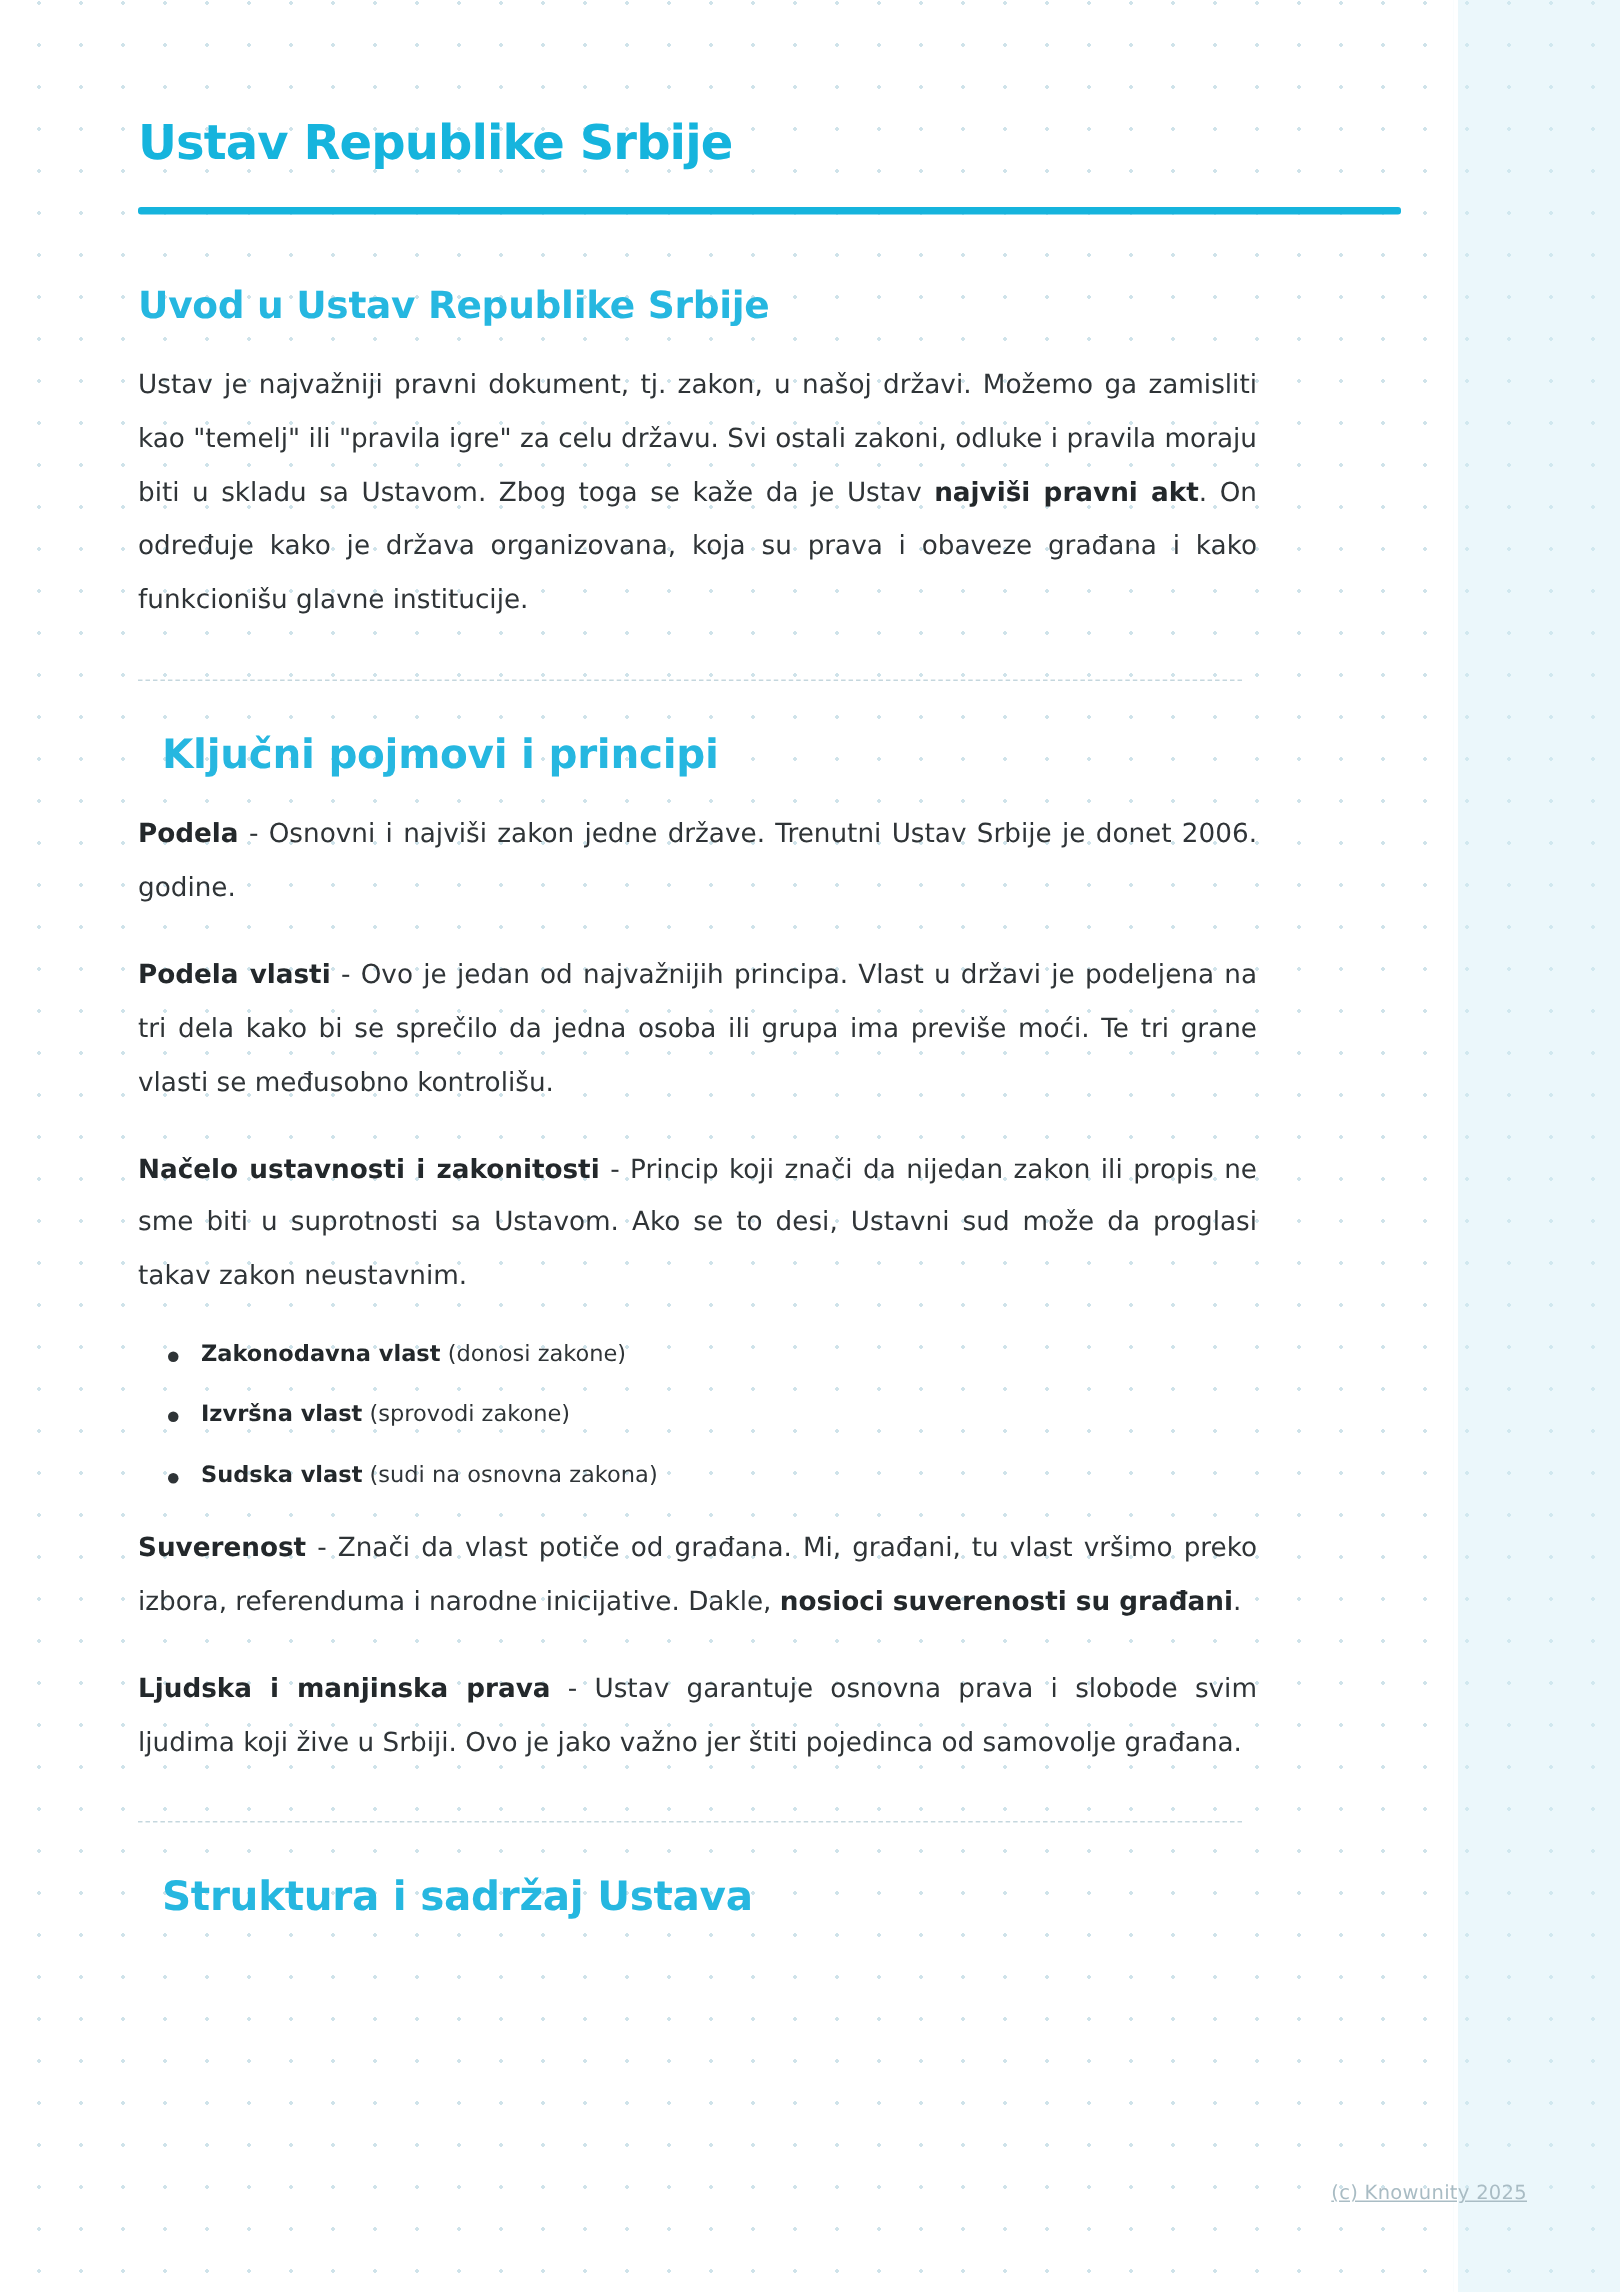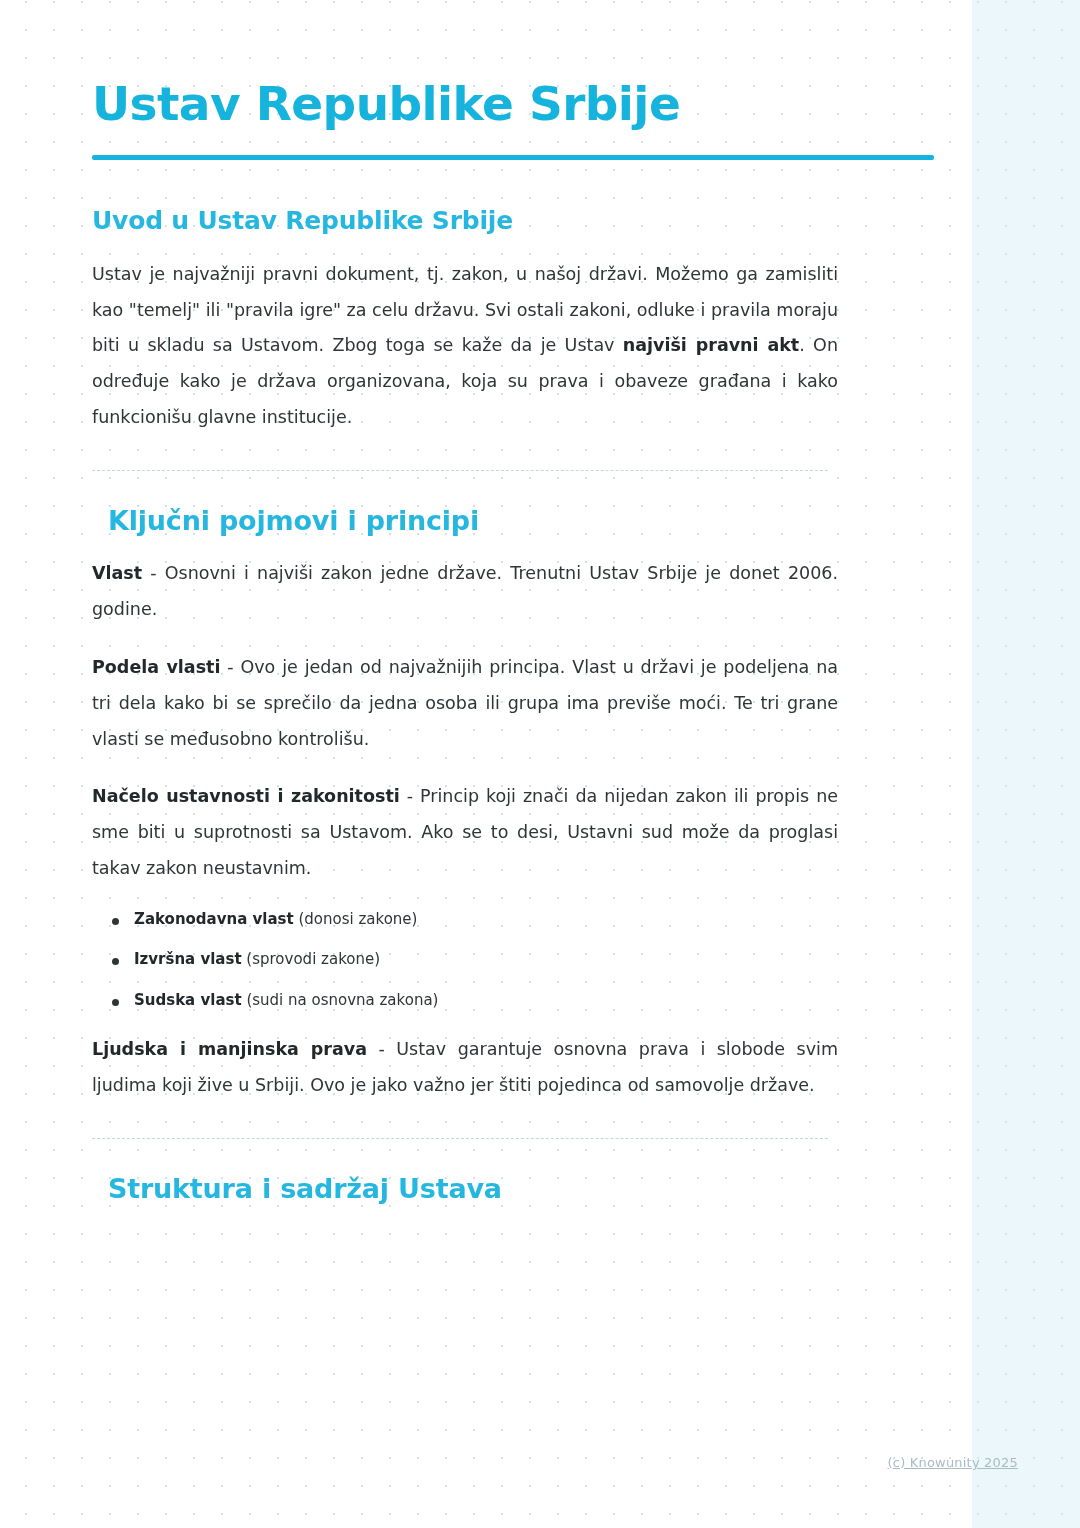--- a/index.html
+++ b/index.html
@@ -38,21 +38,21 @@
 
   .content {
     position: absolute;
     left: 92px;
     top: 78px;
     width: 746px;
   }
 
   h1.doc-title {
     font-family: "DejaVu Sans", "Liberation Sans", sans-serif;
-    font-size: 47px;
+    font-size: 32px;
     line-height: 1.12;
     font-weight: 800;
     letter-spacing: -0.6px;
     color: #16b4dd;
     margin: 0 0 24px 0;
   }
 
   .title-rule {
     height: 5px;
     background: #16b4dd;
@@ -144,21 +144,21 @@
 
     <p class="para">
       <span>Ustav je najvažniji pravni dokument, tj. zakon, u našoj državi. Možemo ga zamisliti kao "temelj" ili "pravila igre" za celu državu. Svi ostali zakoni, odluke i pravila moraju biti u skladu sa Ustavom. Zbog toga se kaže da je Ustav </span><b>najviši pravni akt</b><span>. On određuje kako je država organizovana, koja su prava i obaveze građana i kako funkcionišu glavne institucije.</span>
     </p>
 
     <hr class="divider">
 
     <h2 class="section big">Ključni pojmovi i principi</h2>
 
     <p class="para">
-      <b>Vlast</b><span> - Osnovni i najviši zakon jedne države. Trenutni Ustav Srbije je donet 2006. godine.</span>
+      <b>Podela</b><span> - Osnovni i najviši zakon jedne države. Trenutni Ustav Srbije je donet 2006. godine.</span>
     </p>
 
     <p class="para">
       <b>Podela vlasti</b><span> - Ovo je jedan od najvažnijih principa. Vlast u državi je podeljena na tri dela kako bi se sprečilo da jedna osoba ili grupa ima previše moći. Te tri grane vlasti se međusobno kontrolišu.</span>
     </p>
 
     <p class="para">
       <b>Načelo ustavnosti i zakonitosti</b><span> - Princip koji znači da nijedan zakon ili propis ne sme biti u suprotnosti sa Ustavom. Ako se to desi, Ustavni sud može da proglasi takav zakon neustavnim.</span>
     </p>
 
@@ -167,23 +167,26 @@
         <b>Zakonodavna vlast</b><span> (donosi zakone)</span>
       </li>
       <li>
         <b>Izvršna vlast</b><span> (sprovodi zakone)</span>
       </li>
       <li>
         <b>Sudska vlast</b><span> (sudi na osnovna zakona)</span>
       </li>
     </ul>
 
+    <p class="para">
+      <b>Suverenost</b><span> - Znači da vlast potiče od građana. Mi, građani, tu vlast vršimo preko izbora, referenduma i narodne inicijative. Dakle, </span><b>nosioci suverenosti su građani</b><span>.</span>
+    </p>
 
     <p class="para">
-      <b>Ljudska i manjinska prava</b><span> - Ustav garantuje osnovna prava i slobode svim ljudima koji žive u Srbiji. Ovo je jako važno jer štiti pojedinca od samovolje države.</span>
+      <b>Ljudska i manjinska prava</b><span> - Ustav garantuje osnovna prava i slobode svim ljudima koji žive u Srbiji. Ovo je jako važno jer štiti pojedinca od samovolje građana.</span>
     </p>
 
     <hr class="divider">
 
     <h2 class="section big">Struktura i sadržaj Ustava</h2>
 
   </div>
 
   <div class="footer-note">(c) Knowunity 2025</div>
 </div>

